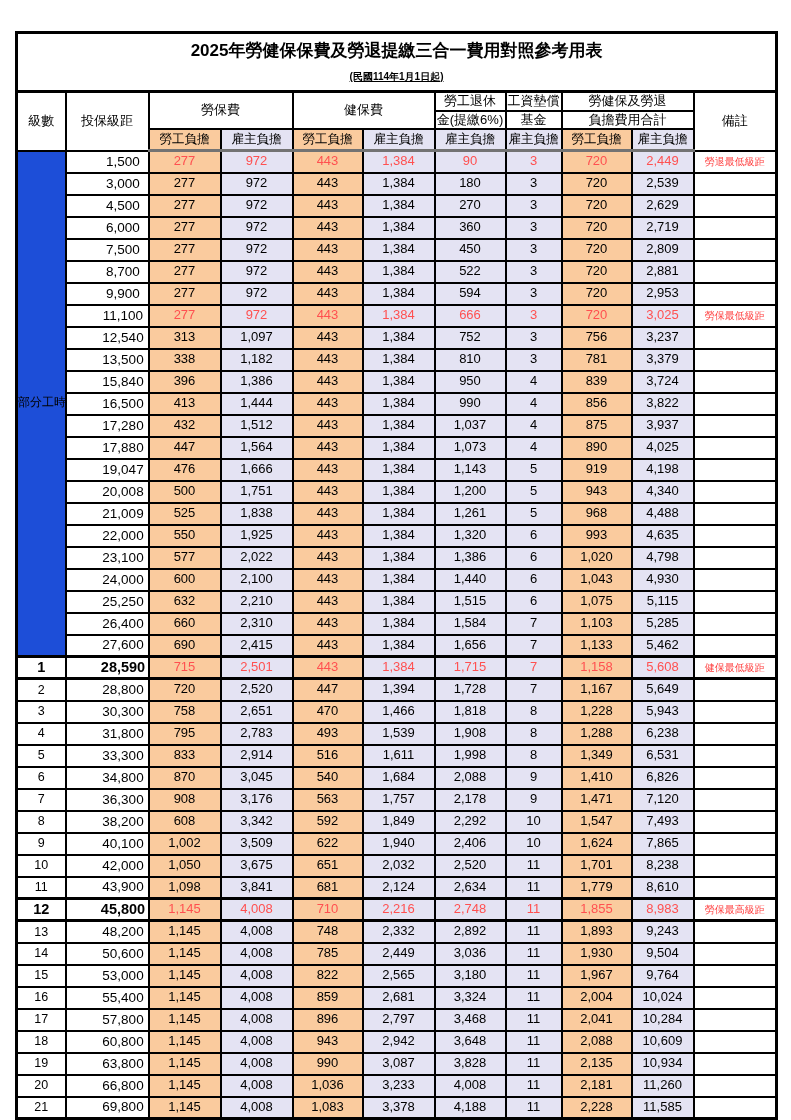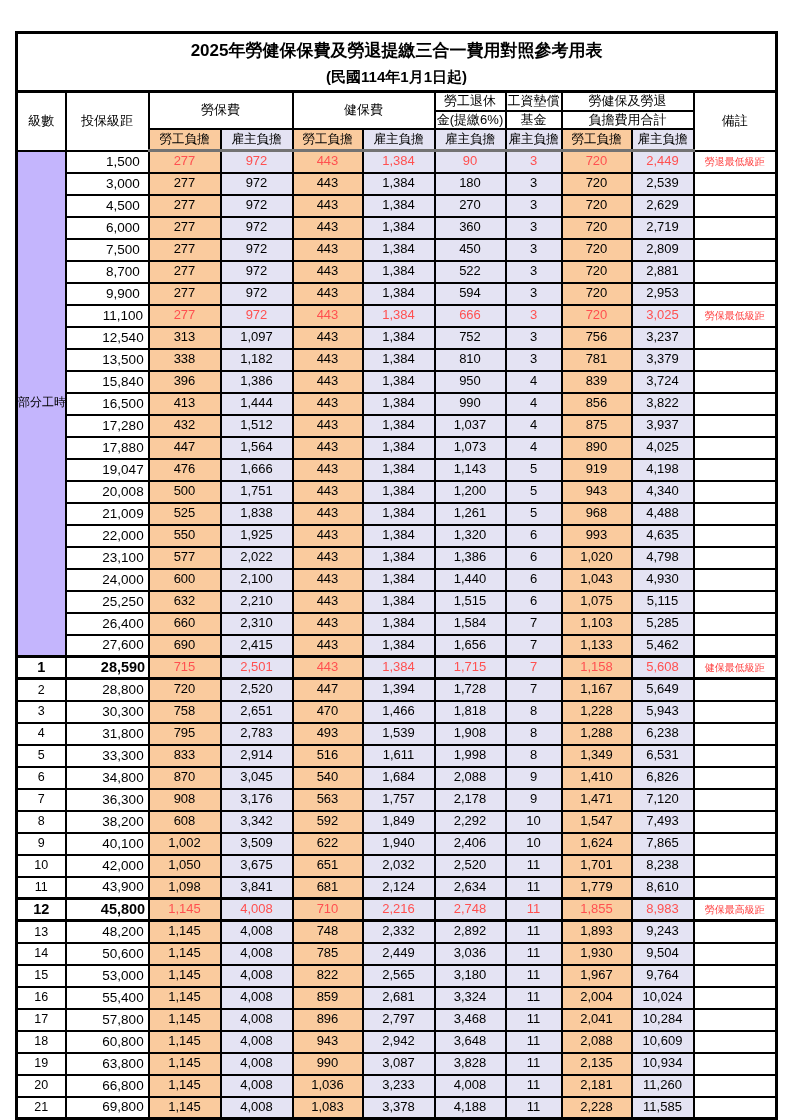--- a/index.html
+++ b/index.html
@@ -5,34 +5,34 @@
   html,body{margin:0;padding:0;background:#ffffff;}
   body{width:791px;height:1120px;position:relative;
        font-family:"Liberation Sans","DejaVu Sans",sans-serif;color:#000;}
   .sheet{position:absolute;left:15px;top:31px;}
   table{border-collapse:collapse;table-layout:fixed;width:760px;border:3px solid #000;}
   td{border:2px solid #000;text-align:center;vertical-align:middle;padding:0;
      font-size:13px;line-height:1.15;overflow:hidden;white-space:nowrap;}
   
   .titlecell{height:56px;border-bottom:3px solid #000;}
   .t1{font-size:17px;font-weight:700;line-height:30px;}
-  .t2{font-size:15px;font-weight:700;line-height:22px;}
+  .t2{font-size:10px;font-weight:700;line-height:22px;text-decoration:underline;}
   
   thead td{font-size:13px;}
   tr.hg1 td{height:17px;}
   tr.hg2 td{height:16px;text-align:center;}
   tr.hsub td{height:19px;font-size:12.5px;border-bottom:3px solid #737373;}
   
   tbody td{height:18px;}
   tbody tr{height:22px;}
   .c-emp{background:#FACB9E;}
   .c-er{background:#E4E3F3;}
   .salary{font-size:13.5px;padding-left:32px;}
   .lvl{font-size:12.5px;}
-  .pt{font-size:12px;background:#c4b5fd;}
+  .pt{font-size:12px;background:#1d4ed8;}
   .remark{font-size:10px;color:#FF3B3B;padding:0 1px;}
   tr.red td.val{color:#FF5050;}
   tr.emph td{border-top:3px solid #000;border-bottom:3px solid #000;}
   tr.emph td.lvl, tr.emph td.salary{font-weight:700;font-size:14.5px;}
 </style>
 </head>
 <body>
 
 <div class="sheet">
   <table>

